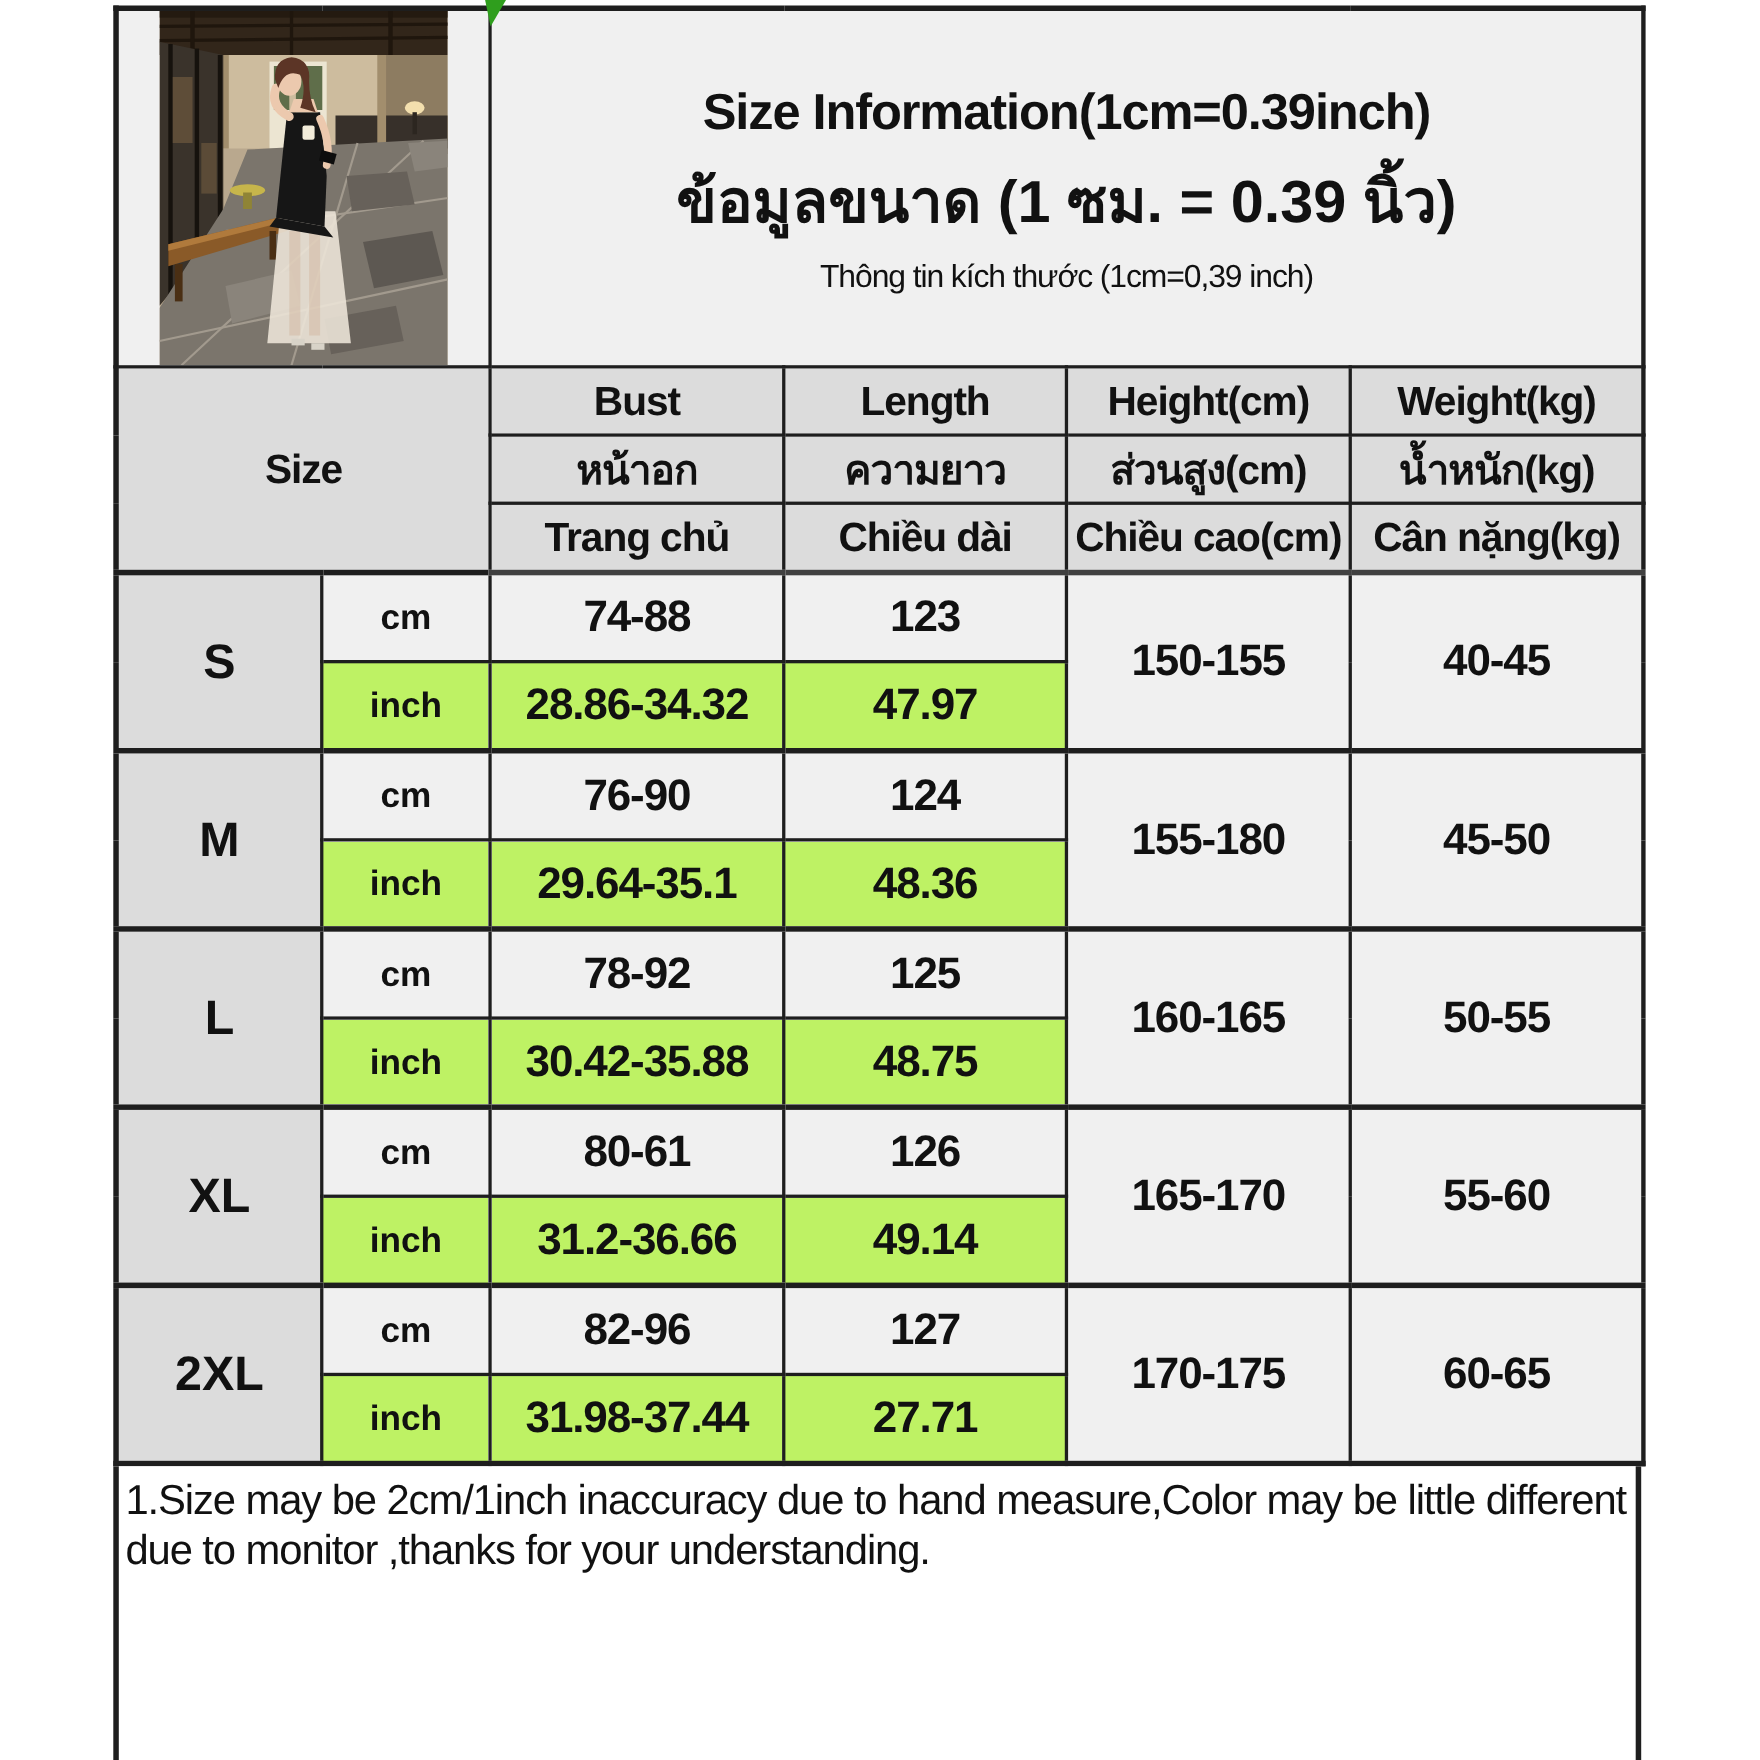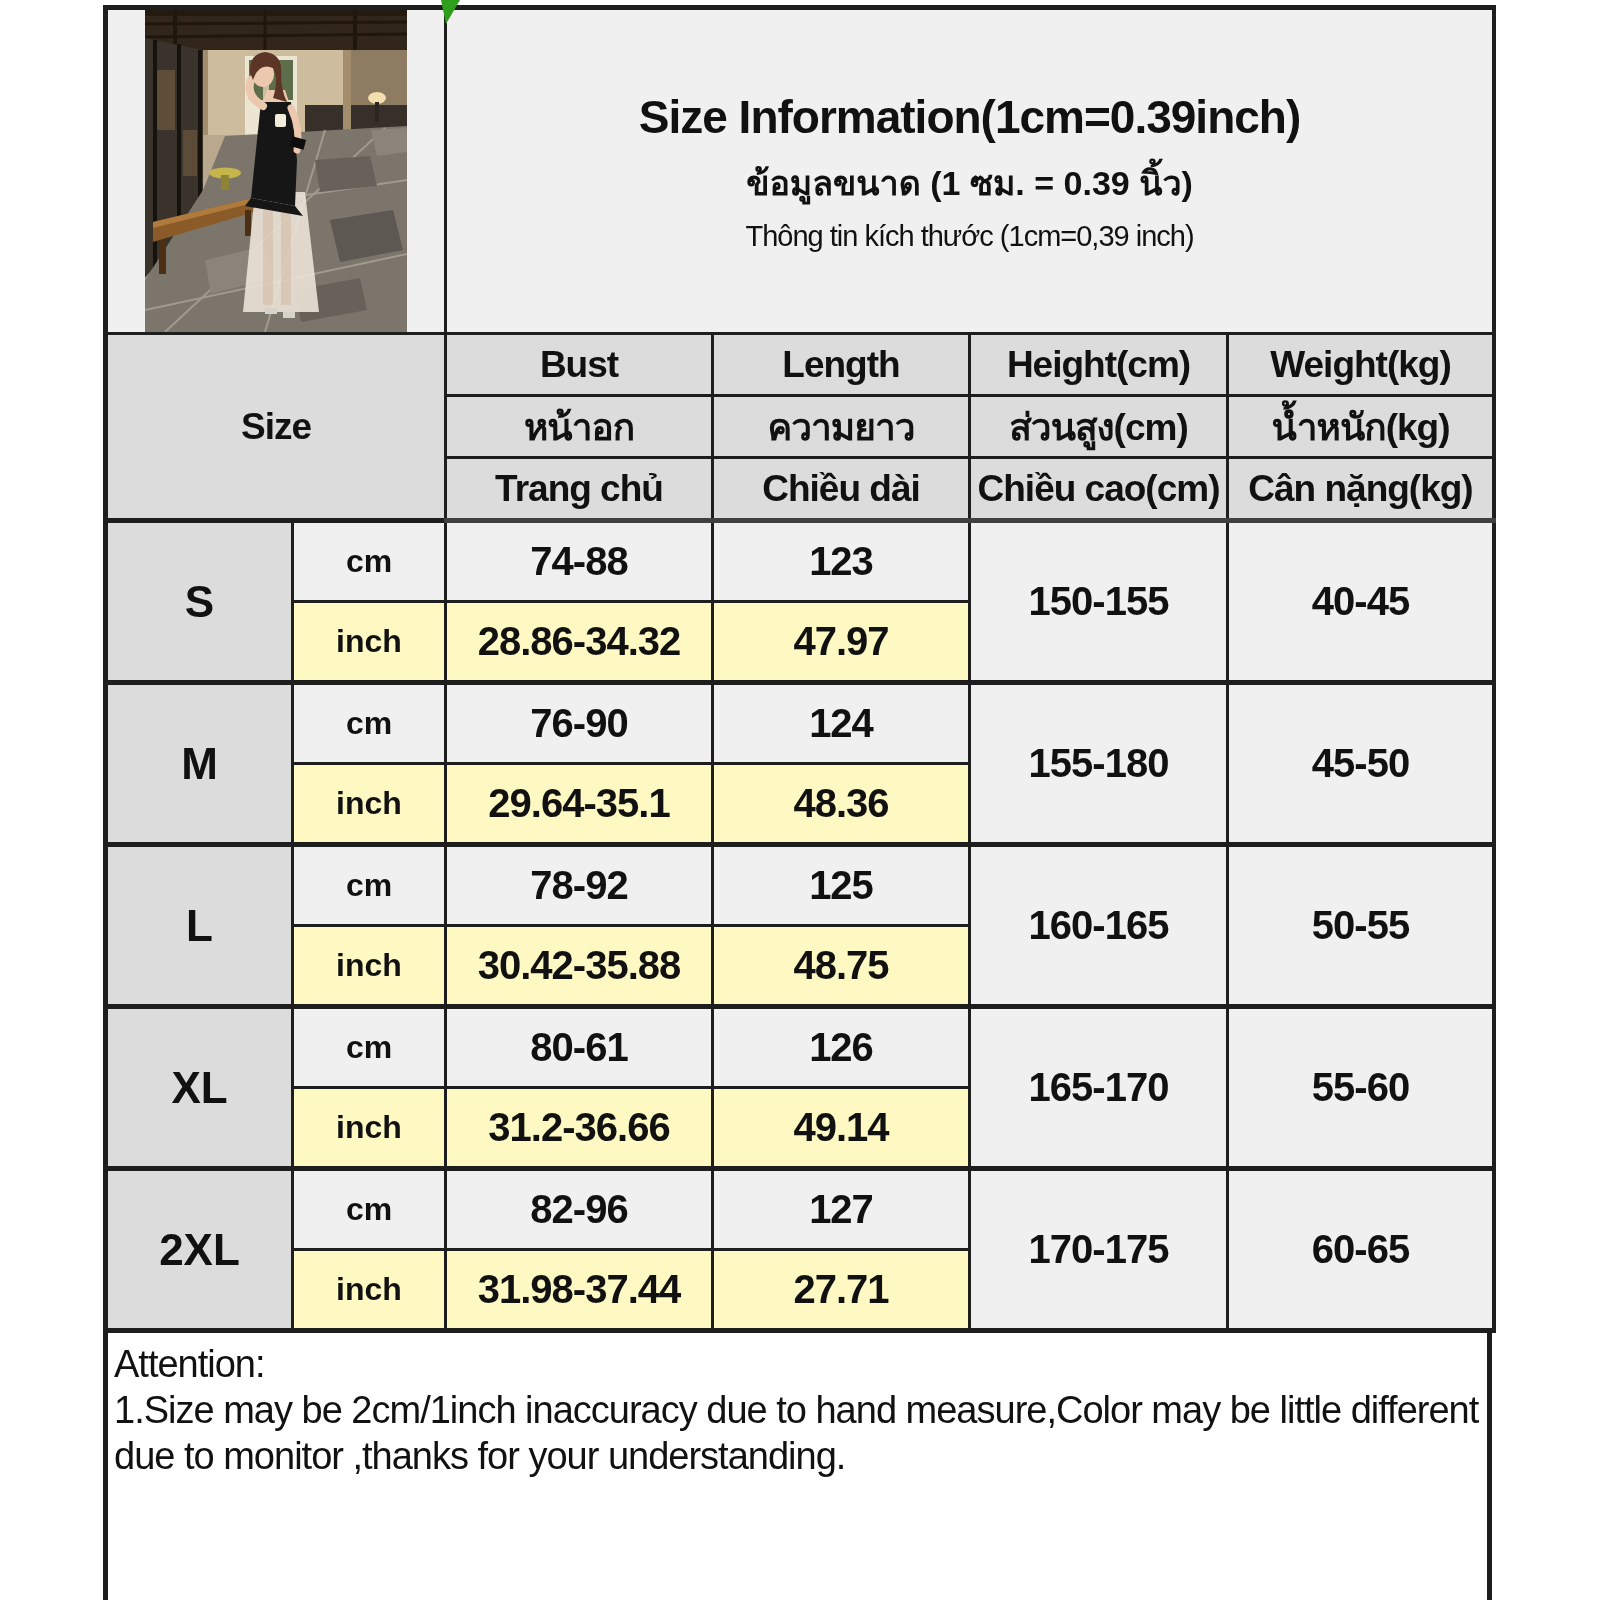--- a/index.html
+++ b/index.html
@@ -8,34 +8,34 @@
   .sheet{position:absolute;left:103px;top:5px;width:1389px;}
 
   table.size-table{border-collapse:collapse;table-layout:fixed;width:1389px;border:5px solid #1e1e1e;}
   table.size-table td{border:3px solid #1e1e1e;text-align:center;vertical-align:middle;padding:0;overflow:hidden;}
 
   .top-row td{height:322px;border-bottom:6px solid #1e1e1e;}
   .photo-cell{background:#f0f0f0;}
   .title-cell{background:#f0f0f0;}
   .photo{width:262px;height:322px;margin:0 auto;}
   .t-en{font-size:46px;font-weight:bold;letter-spacing:-1px;}
-  .t-th{font-size:34px;font-weight:bold;margin-top:12px;}
+  .t-th{font-size:54px;font-weight:bold;margin-top:12px;}
   .t-vi{font-size:29px;font-weight:normal;margin-top:10px;letter-spacing:-1px;}
 
   tr.hdr td{background:#dcdcdc;font-weight:bold;font-size:37px;height:59px;letter-spacing:-1px;}
   td.size-head{background:#dcdcdc;font-size:64px;font-weight:bold;border-bottom:5px solid #1e1e1e;}
   tr.hdr-vi td{border-bottom:5px solid #404040;}
 
   tr.block-a td{border-top:5px solid #1e1e1e;}
   tr.block-a td, tr.block-b td{height:77px;}
   td.size-letter{background:#dcdcdc;font-weight:bold;font-size:44px;}
   td.unit{font-weight:bold;font-size:32px;}
   td.val{font-size:40px;font-weight:bold;letter-spacing:-1px;}
   .c-gray{background:#f0f0f0;}
-  .c-white{background:#fef9c3;}
+  .c-white{background:#bef264;}
   td.merged{background:#f0f0f0;}
 
   .attention{box-sizing:border-box;width:1389px;height:314px;background:#ffffff;
     border:5px solid #1e1e1e;border-top:none;text-align:left;
     font-size:38px;line-height:46px;padding:8px 6px 0 6px;letter-spacing:-1px;}
 
   .flag{position:absolute;left:438px;top:0;}
 </style>
 </head>
 <body>
@@ -208,21 +208,20 @@
       </tr>
       <tr class="block-b">
         <td class="unit c-white">inch</td>
         <td class="val c-white">31.98-37.44</td>
         <td class="val c-white">27.71</td>
       </tr>
     </tbody>
       </table>
 
     <div class="attention">
-      <div>Attention:</div>
       <div>1.Size may be 2cm/1inch inaccuracy due to hand measure,Color may be little different</div>
       <div>due to monitor ,thanks for your understanding.</div>
     </div>
   </div>
 
   <svg class="flag" width="24" height="26" viewBox="0 0 24 26">
     <polygon points="3,0 22,0 8,24" fill="#2f9e1d"></polygon>
   </svg>
 </div>
 

